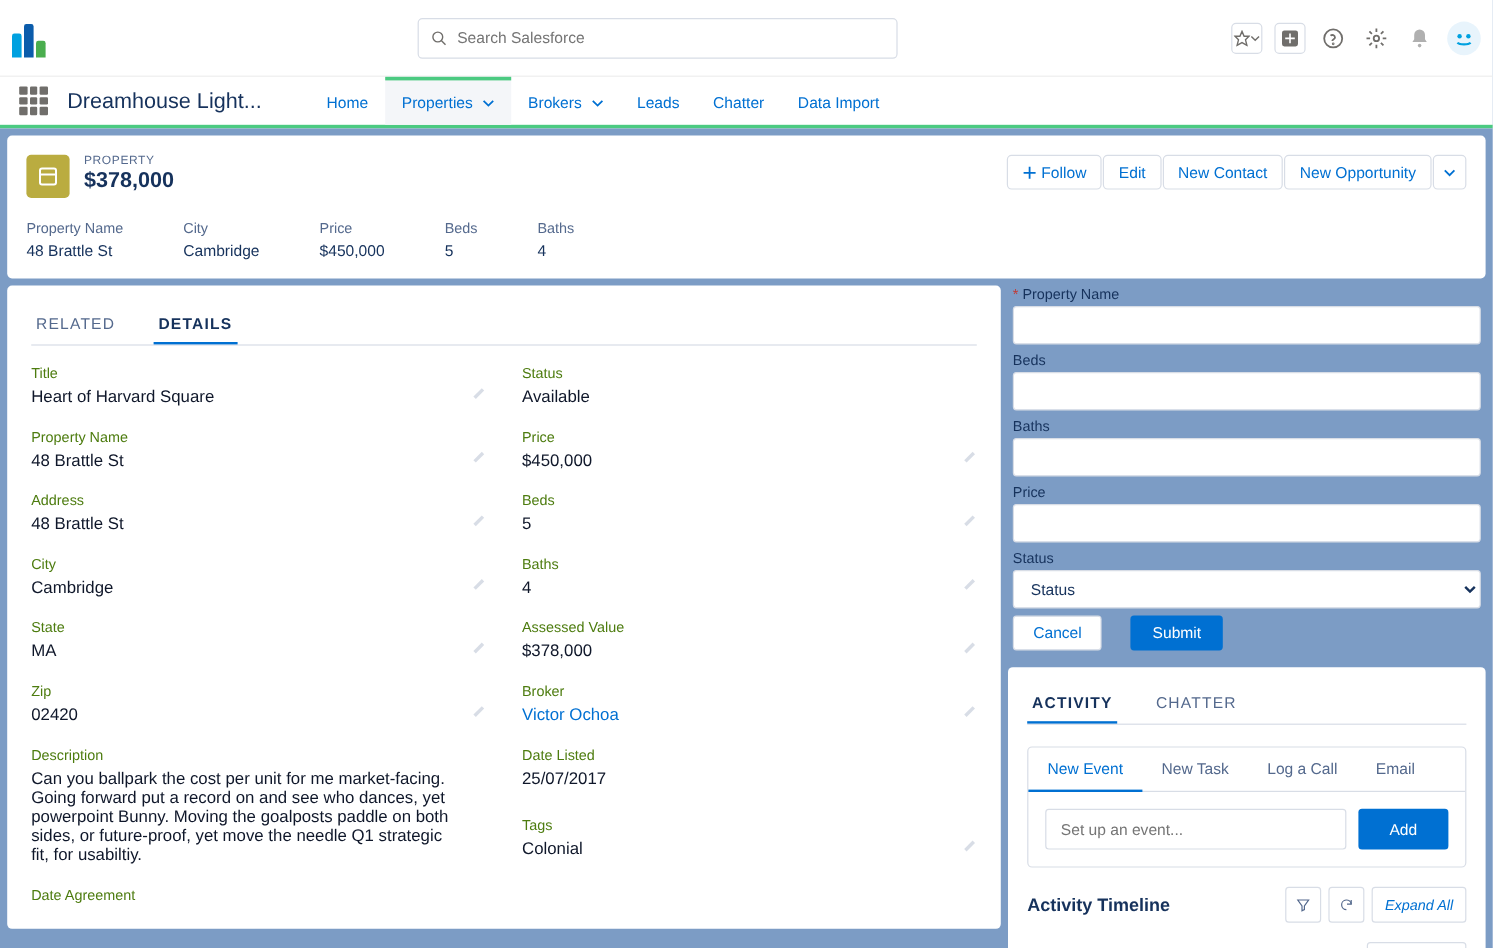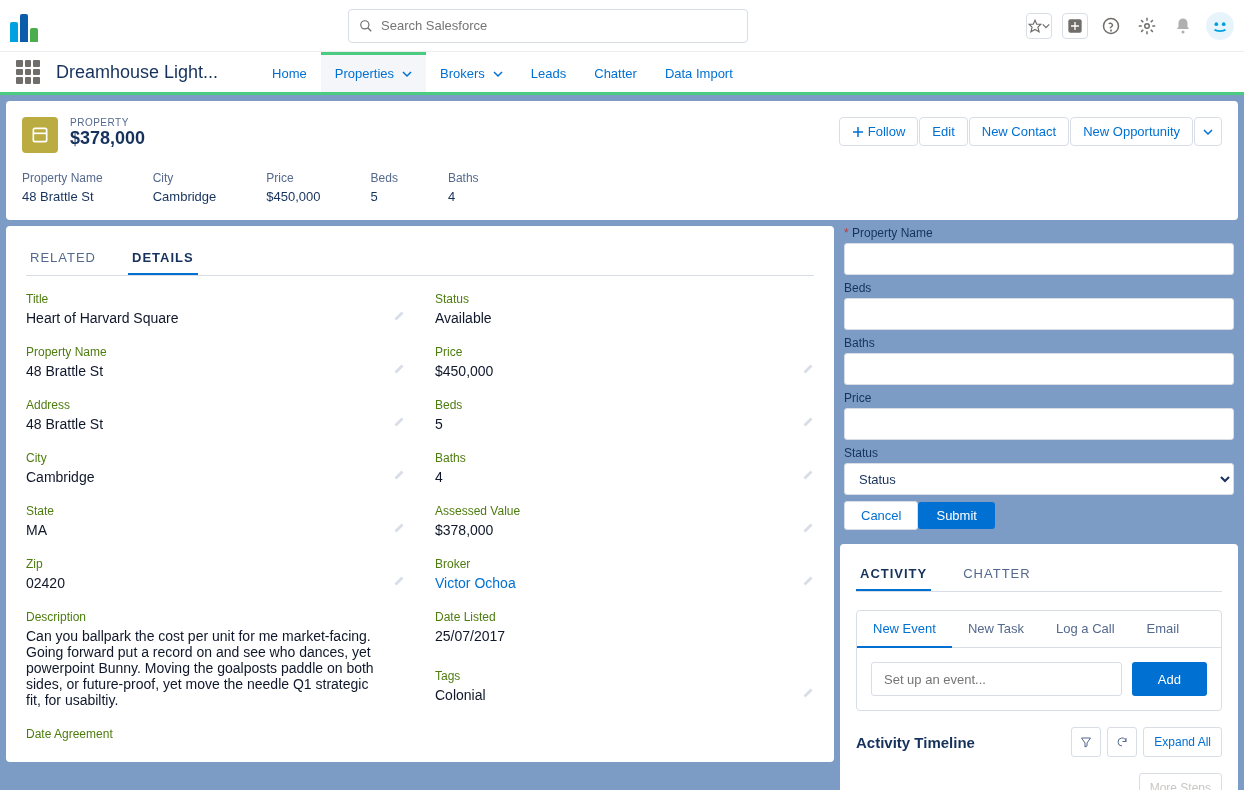--- a/index.html
+++ b/index.html
@@ -1,19 +1,19 @@
 <!DOCTYPE html>
 <html><head>
 <meta charset="utf-8">
 <style>
 * { box-sizing: border-box; margin: 0; padding: 0; }
 body { font-family: -apple-system, BlinkMacSystemFont, "Segoe UI", Arial, sans-serif; font-size: 13px; color: #16325c; background: #fff; }
 
 
-.global-header { display: flex; align-items: center; height: 52px; padding: 0 10px; border-bottom: 1px solid #eee; }
+.global-header { display: flex; align-items: center; height: 64px; padding: 0 10px; border-bottom: 1px solid #eee; }
 .logo { width: 40px; height: 32px; display: flex; align-items: flex-end; gap: 2px; margin-right: 20px; }
 .logo > span { display: inline-block; width: 8px; border-radius: 2px 2px 0 0; }
 .logo .b1 { height: 20px; background: #00a1e0; }
 .logo .b2 { height: 28px; background: #0b5cab; }
 .logo .b3 { height: 14px; background: #4aae4e; }
 .search-wrap { flex: 1; display: flex; justify-content: center; }
 .search { width: 400px; height: 34px; border: 1px solid #d8dde6; border-radius: 4px; display: flex; align-items: center; padding: 0 10px; }
 .search svg { flex: none; }
 .search input { border: none; outline: none; flex: 1; font-size: 13px; margin-left: 8px; color: #54698d; background: transparent; }
 .header-icons { display: flex; align-items: center; gap: 10px; }
@@ -67,37 +67,37 @@
 .d-edit { position: absolute; right: 0; top: 18px; color: #d8dde6; }
 .d-span-tall { grid-row: span 2; }
 
 
 .form-panel { background: transparent; padding: 0 4px 8px 4px; }
 .form-row { margin-bottom: 6px; }
 .form-label { font-size: 12px; color: #16325c; margin-bottom: 3px; }
 .form-label .req { color: #c23934; }
 .form-input { width: 100%; height: 32px; border: 1px solid #d8dde6; border-radius: 3px; padding: 0 10px; font-size: 13px; background: #fff; }
 .form-select { width: 100%; height: 32px; border: 1px solid #d8dde6; border-radius: 3px; padding: 0 10px; font-size: 13px; background: #fff; color: #16325c; }
-.form-actions { display: flex; gap: 0; margin-top: 6px; align-items: center; }
+.form-actions { display: flex; gap: 24px; margin-top: 6px; }
 .btn-cancel { border: 1px solid #d8dde6; background: #fff; border-radius: 3px; padding: 6px 16px; font-size: 13px; color: #0070d2; cursor: pointer; }
 .btn-submit { border: none; background: #0070d2; color: #fff; border-radius: 3px; padding: 6px 18px; font-size: 13px; cursor: pointer; }
 
 
 .activity-card { background: #fff; border-radius: 4px; padding: 14px 16px; margin-top: 6px; }
 .activity-card .tab-bar { margin-bottom: 18px; }
 .act-inner { border: 1px solid #d8dde6; border-radius: 4px; padding: 0; }
 .act-tabs { display: flex; border-bottom: 1px solid #d8dde6; }
 .act-tab { padding: 10px 16px; font-size: 13px; color: #54698d; cursor: pointer; }
 .act-tab.active { color: #0070d2; border-bottom: 2px solid #0070d2; margin-bottom: -1px; }
 .act-body { padding: 14px; display: flex; gap: 10px; }
 .act-input { flex: 1; height: 34px; border: 1px solid #d8dde6; border-radius: 3px; padding: 0 12px; font-size: 13px; color: #54698d; }
 .btn-add { background: #0070d2; color: #fff; border: none; border-radius: 3px; padding: 0 26px; font-size: 13px; cursor: pointer; }
 .timeline-row { display: flex; align-items: center; justify-content: space-between; margin-top: 16px; }
 .timeline-title { font-size: 15px; font-weight: 600; }
-.timeline-actions { display: flex; gap: 6px; }
+.timeline-actions { display: flex; gap: 6px; font-style: italic; }
 .mini-btn { border: 1px solid #d8dde6; background: #fff; border-radius: 3px; width: 30px; height: 30px; display: flex; align-items: center; justify-content: center; color: #54698d; cursor: pointer; }
 .mini-btn.txt { width: auto; padding: 0 10px; color: #0070d2; font-size: 12px; }
 .mini-btn.disabled { color: #c9c7c5; }
 .section-title { font-size: 14px; color: #54698d; margin-top: 14px; }
 </style>
 </head>
 <body>
 
 <div class="global-header">
   <div class="logo">

